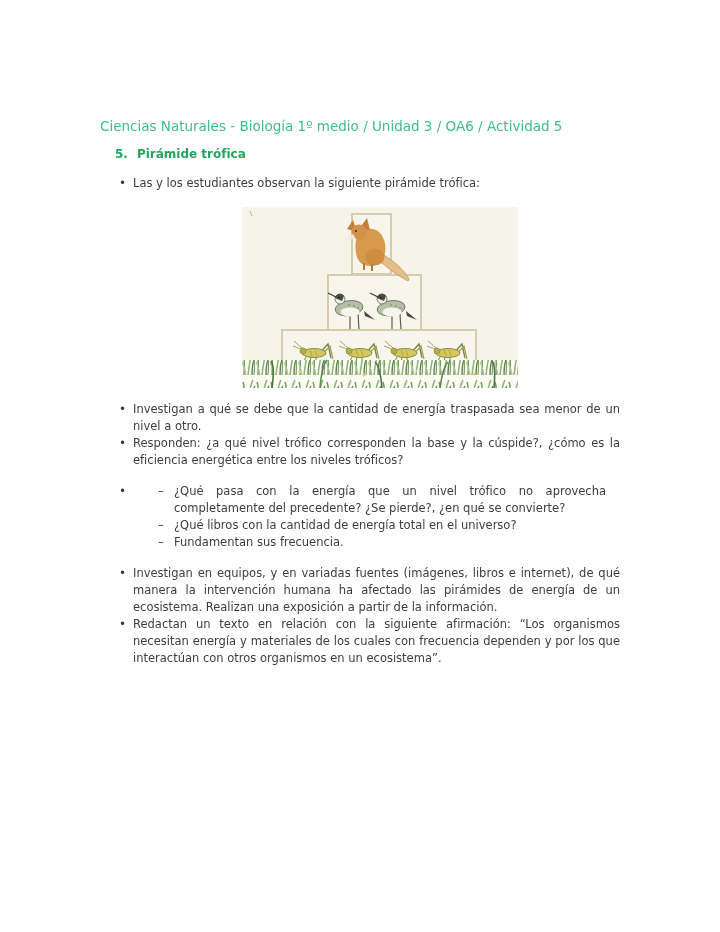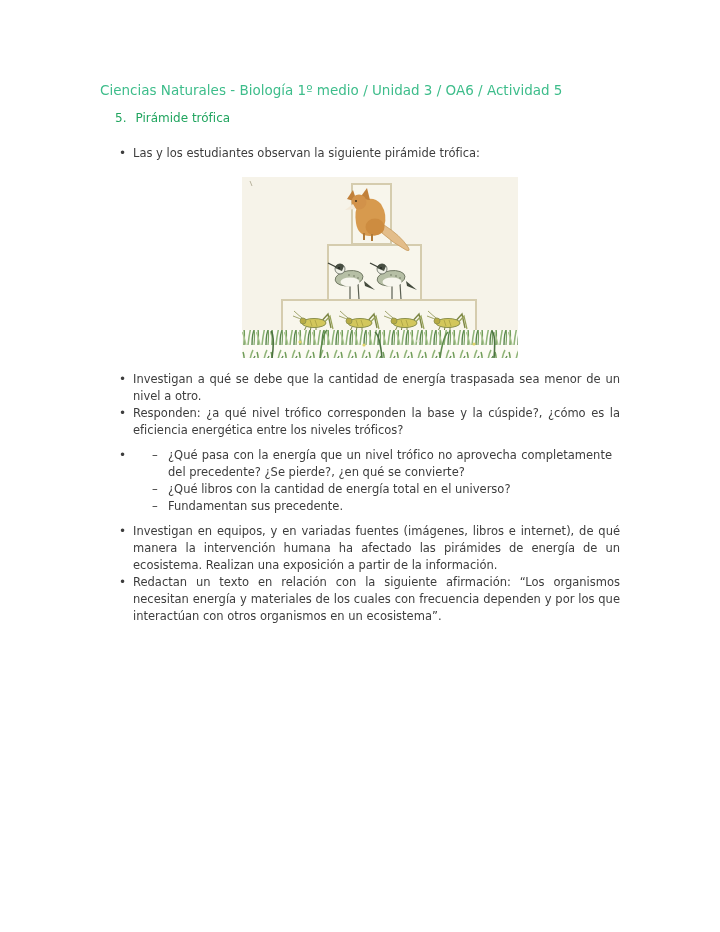--- a/index.html
+++ b/index.html
@@ -11,60 +11,60 @@
   body {
     width: 720px;
     height: 932px;
     font-family: "DejaVu Sans", "Liberation Sans", sans-serif;
     color: #3d3d3d;
     overflow: hidden;
   }
   .doc {
     width: 720px;
     height: 932px;
-    padding-top: 82px;
+    padding-top: 118px;
     box-sizing: border-box;
   }
   .doc-header {
     margin: 0 96px 0 100px;
     font-size: 13.5px;
     line-height: 16px;
     color: #3ebd8b;
     white-space: nowrap;
   }
   .section-title {
     margin: 13px 100px 0 115px;
     font-size: 12px;
     line-height: 15px;
-    font-weight: normal;
+    font-weight: bold;
     color: #21a55f;
   }
   .section-number { margin-right: 9px; }
   ul.blist {
     list-style: none;
     margin: 0 100px 0 100px;
     padding: 0 0 0 33px;
     font-size: 11.5px;
     line-height: 17px;
     text-align: justify;
   }
-  ul.blist.intro { margin-top: 19px; }
+  ul.blist.intro { margin-top: 13px; }
   ul.blist.main  { margin-top: 13px; }
   li.b { position: relative; }
   li.b::before {
     content: "\2022";
     position: absolute;
     left: -14px;
     top: 0;
     font-size: 12px;
     color: #3d3d3d;
   }
   ul.sublist {
     list-style: none;
-    margin: 8px;
+    margin: 14px;
     padding: 0 0 0 27px;
   }
   li.s { position: relative; }
   li.s::before {
     content: "\2013";
     position: absolute;
     left: -16px;
     top: 0;
     color: #3d3d3d;
   }
@@ -199,21 +199,21 @@
 
     <li class="b">
       <ul class="sublist">
         <li class="s">
           <span>¿Qué pasa con la energía que un nivel trófico no aprovecha completamente del precedente? ¿Se pierde?, ¿en qué se convierte?</span>
         </li>
         <li class="s">
           <span>¿Qué libros con la cantidad de energía total en el universo?</span>
         </li>
         <li class="s">
-          <span>Fundamentan sus precedente.</span>
+          <span>Fundamentan sus frecuencia.</span>
         </li>
       </ul>
     </li>
 
     <li class="b">
       <span>Investigan en equipos, y en variadas fuentes (imágenes, libros e internet), de qué manera la intervención humana ha afectado las pirámides de energía de un ecosistema. Realizan una exposición a partir de la información.</span>
     </li>
 
     <li class="b">
       <span>Redactan un texto en relación con la siguiente afirmación: “Los organismos necesitan energía y materiales de los cuales con frecuencia dependen y por los que interactúan con otros organismos en un ecosistema”.</span>

